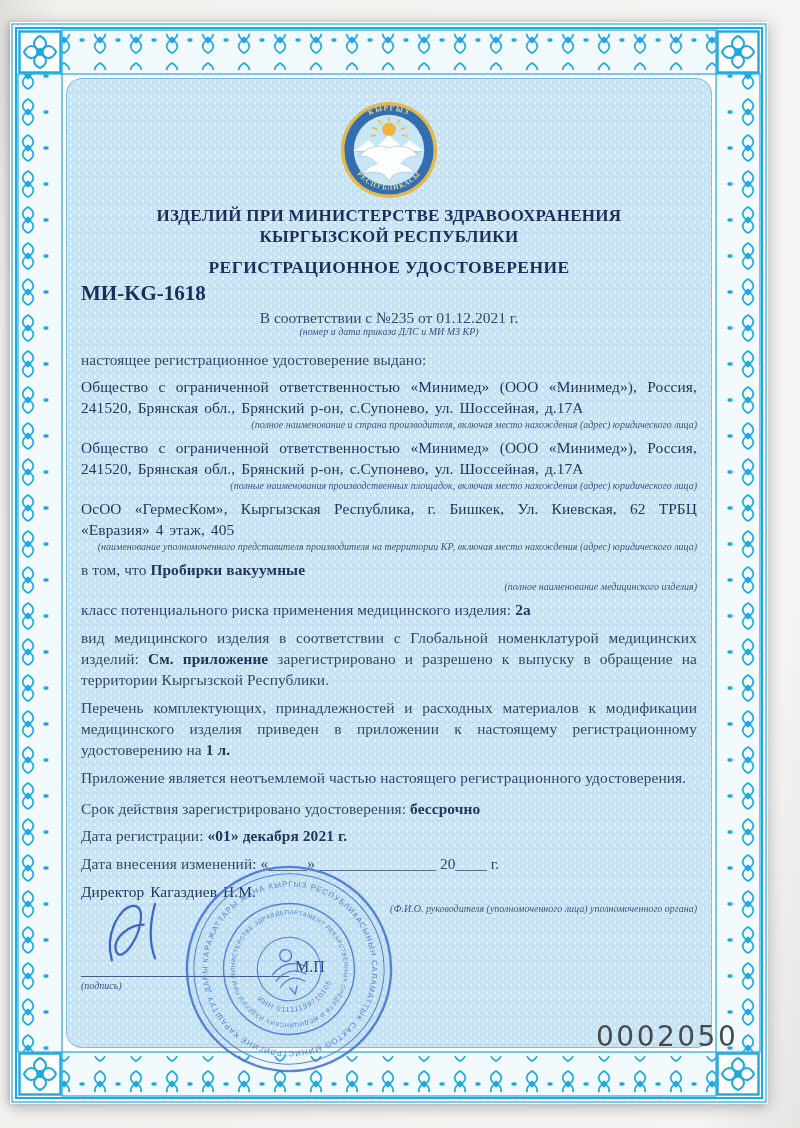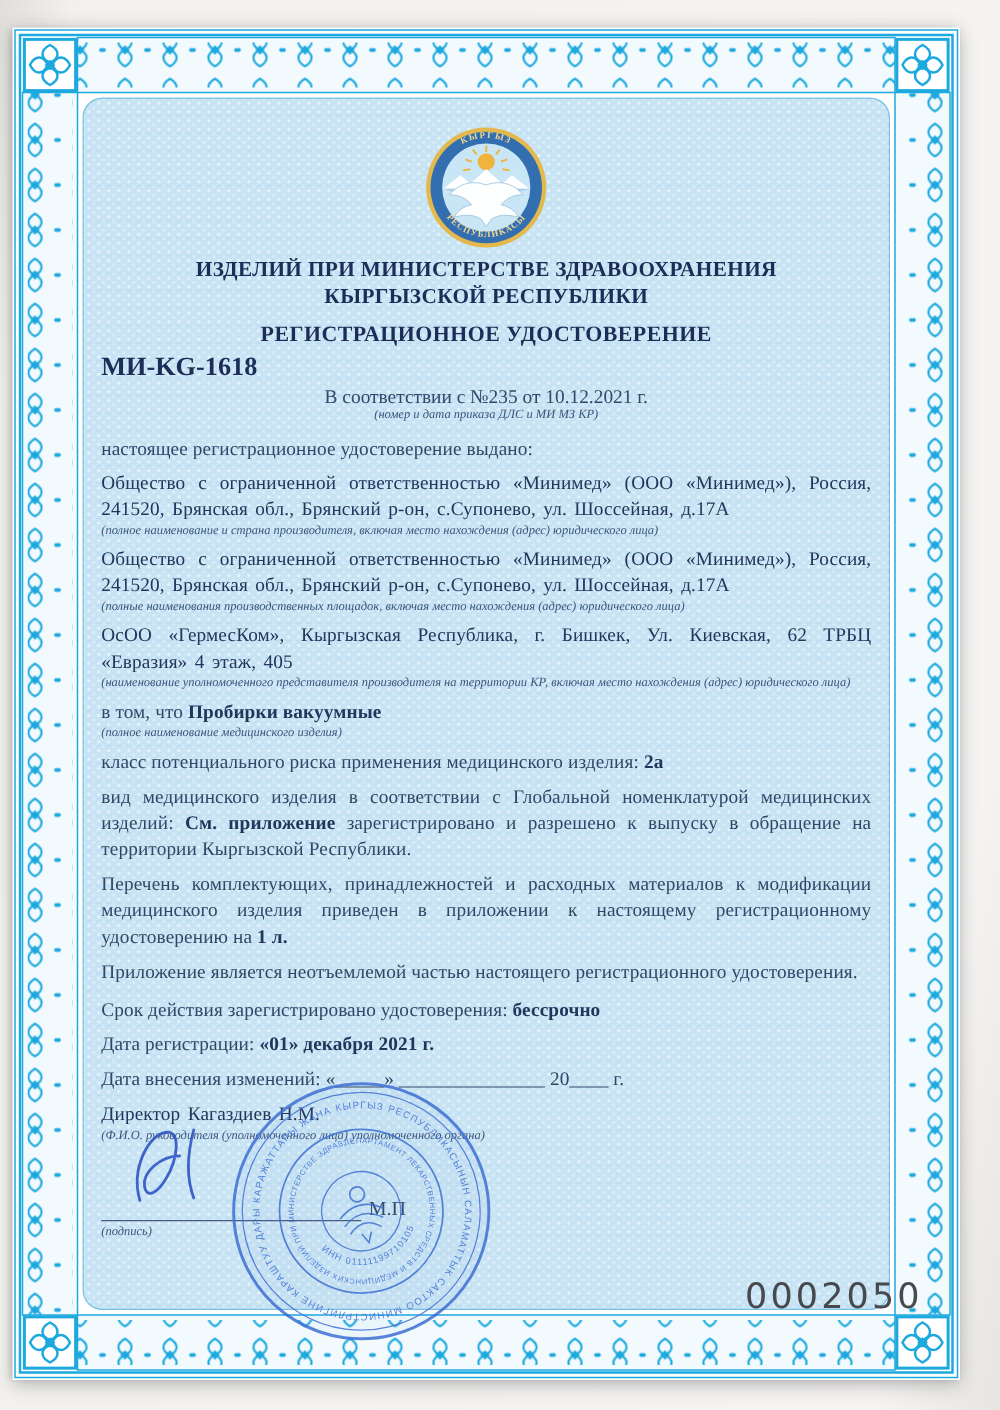--- a/index.html
+++ b/index.html
@@ -36,34 +36,35 @@
   }
   .doc-title{
     text-align:center;font-weight:bold;font-size:17.5px;color:#1c2e57;
     margin-top:9px;letter-spacing:.4px;
   }
   .doc-number{text-align:left;font-weight:bold;font-size:21px;color:#1c2e57;margin-top:3px;}
   .accordance{text-align:center;font-size:15.5px;margin-top:3px;color:#33486b;}
   .caption{
     font-style:italic;font-size:10px;color:#3c547c;line-height:1.2;
     margin:-1px 0 7px 0;
+    text-align:right;
   }
   .caption.center{text-align:center;margin-bottom:12px;}
   .p{
     font-size:15.4px;line-height:1.36;margin:0 0 7px 0;letter-spacing:.1px;
     text-align:justify;
   }
   .p.tight{margin-bottom:1px;}
   .p b, .p .bv{font-weight:bold;color:#22365c;}
   .p.boldpara{font-weight:normal;color:#22365c;word-spacing:2px;}
   .sp8{margin-top:10px;}
   .sp12{margin-top:6px;}
   .sig-area{position:relative;margin-top:4px;height:84px;}
   .sig-scribble{position:absolute;left:14px;top:-36px;pointer-events:none;}
-  .sig-row{position:absolute;left:0;top:36px;display:flex;align-items:center;}
+  .sig-row{position:absolute;left:0;top:36px;display:flex;align-items:flex-start;}
   .sig-line{display:inline-block;width:208px;border-bottom:1.4px solid #465987;height:18px;}
   .mp{font-size:16px;color:#33486b;margin-left:6px;}
   .sign-caption{position:absolute;left:0;top:58px;font-style:italic;font-size:10px;color:#3c547c;}
   .stamp{position:absolute;left:170px;top:838px;opacity:.85;}
   .serial{
     position:absolute;left:586px;top:998px;
     font-family:"DejaVu Sans","Liberation Sans",sans-serif;
     font-size:28px;color:#46494d;letter-spacing:2.5px;
   }
 </style>
@@ -146,21 +147,21 @@
       </svg>
     </div>
 
     <div class="org-title">
       <div>ИЗДЕЛИЙ ПРИ МИНИСТЕРСТВЕ ЗДРАВООХРАНЕНИЯ</div>
       <div>КЫРГЫЗСКОЙ РЕСПУБЛИКИ</div>
     </div>
 
     <div class="doc-title">РЕГИСТРАЦИОННОЕ УДОСТОВЕРЕНИЕ</div>
     <div class="doc-number">МИ-KG-1618</div>
-    <div class="accordance">В соответствии с №235 от 10.12.2021 г.</div>
+    <div class="accordance">В соответствии с №235 от 01.12.2021 г.</div>
     <div class="caption center">(номер и дата приказа ДЛС и МИ МЗ КР)</div>
 
     <p class="p">настоящее регистрационное удостоверение выдано:</p>
 
     <p class="p boldpara tight">Общество с ограниченной ответственностью «Минимед» (ООО «Минимед»), Россия, 241520, Брянская обл., Брянский р-он, с.Супонево, ул. Шоссейная, д.17А</p>
     <p class="caption">(полное наименование и страна производителя, включая место нахождения (адрес) юридического лица)</p>
 
     <p class="p boldpara tight">Общество с ограниченной ответственностью «Минимед» (ООО «Минимед»), Россия, 241520, Брянская обл., Брянский р-он, с.Супонево, ул. Шоссейная, д.17А</p>
     <p class="caption">(полные наименования производственных площадок, включая место нахождения (адрес) юридического лица)</p>
 

